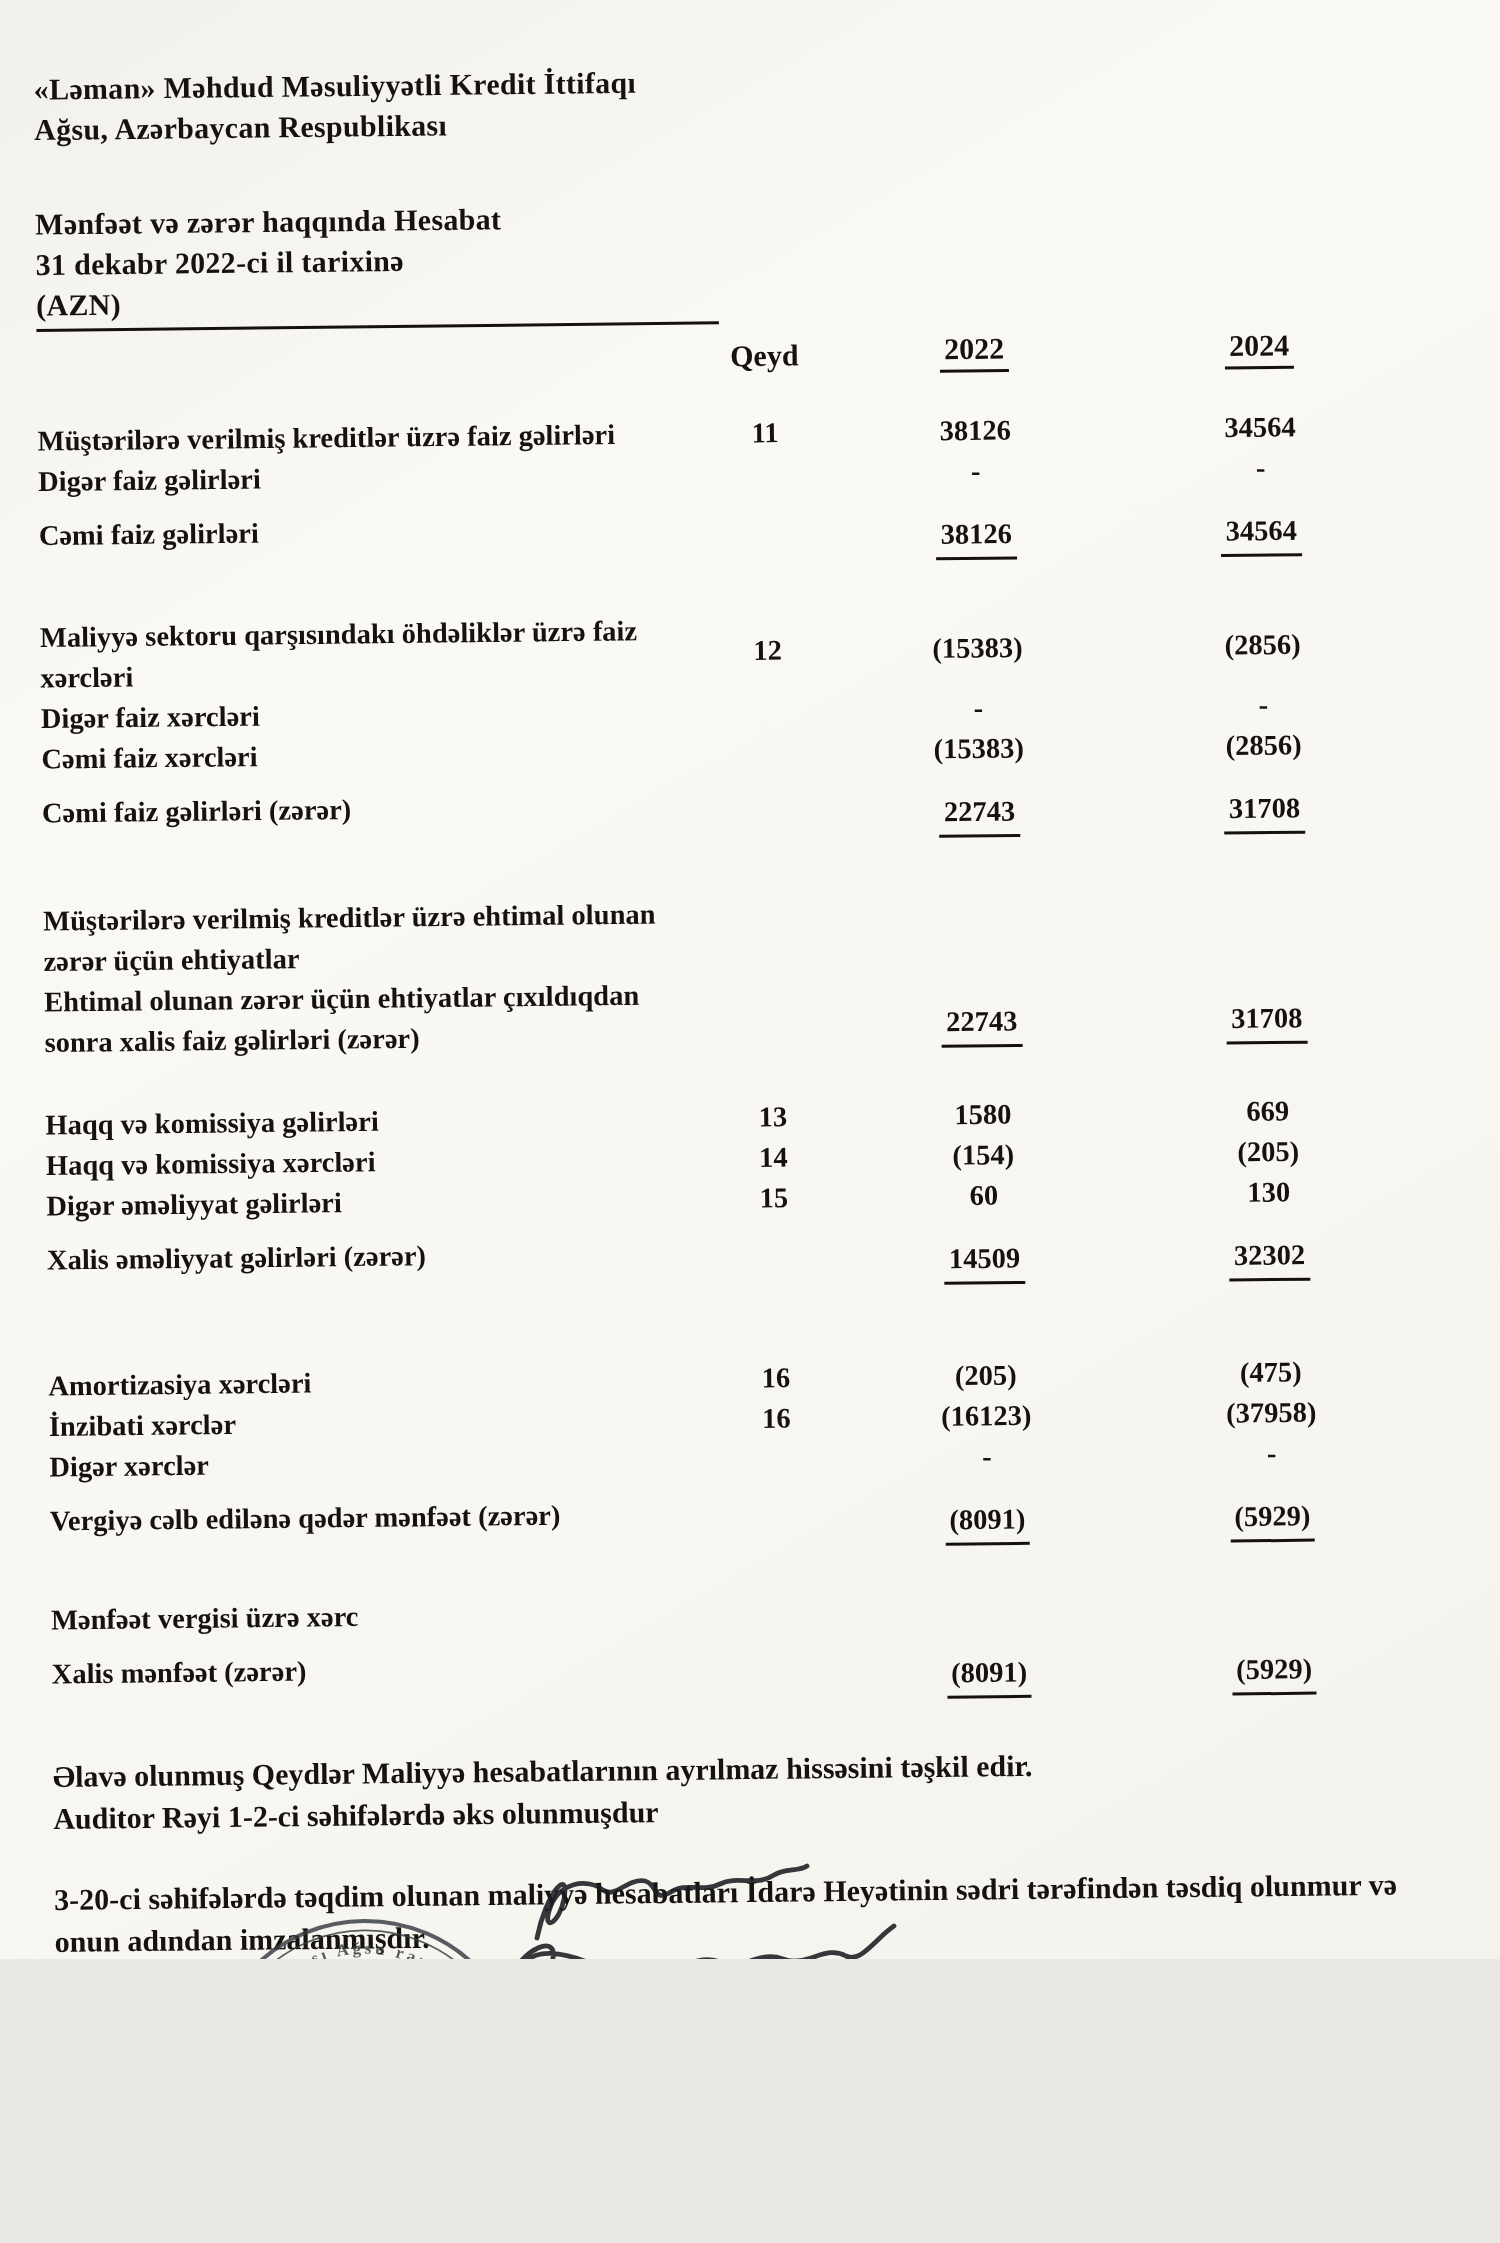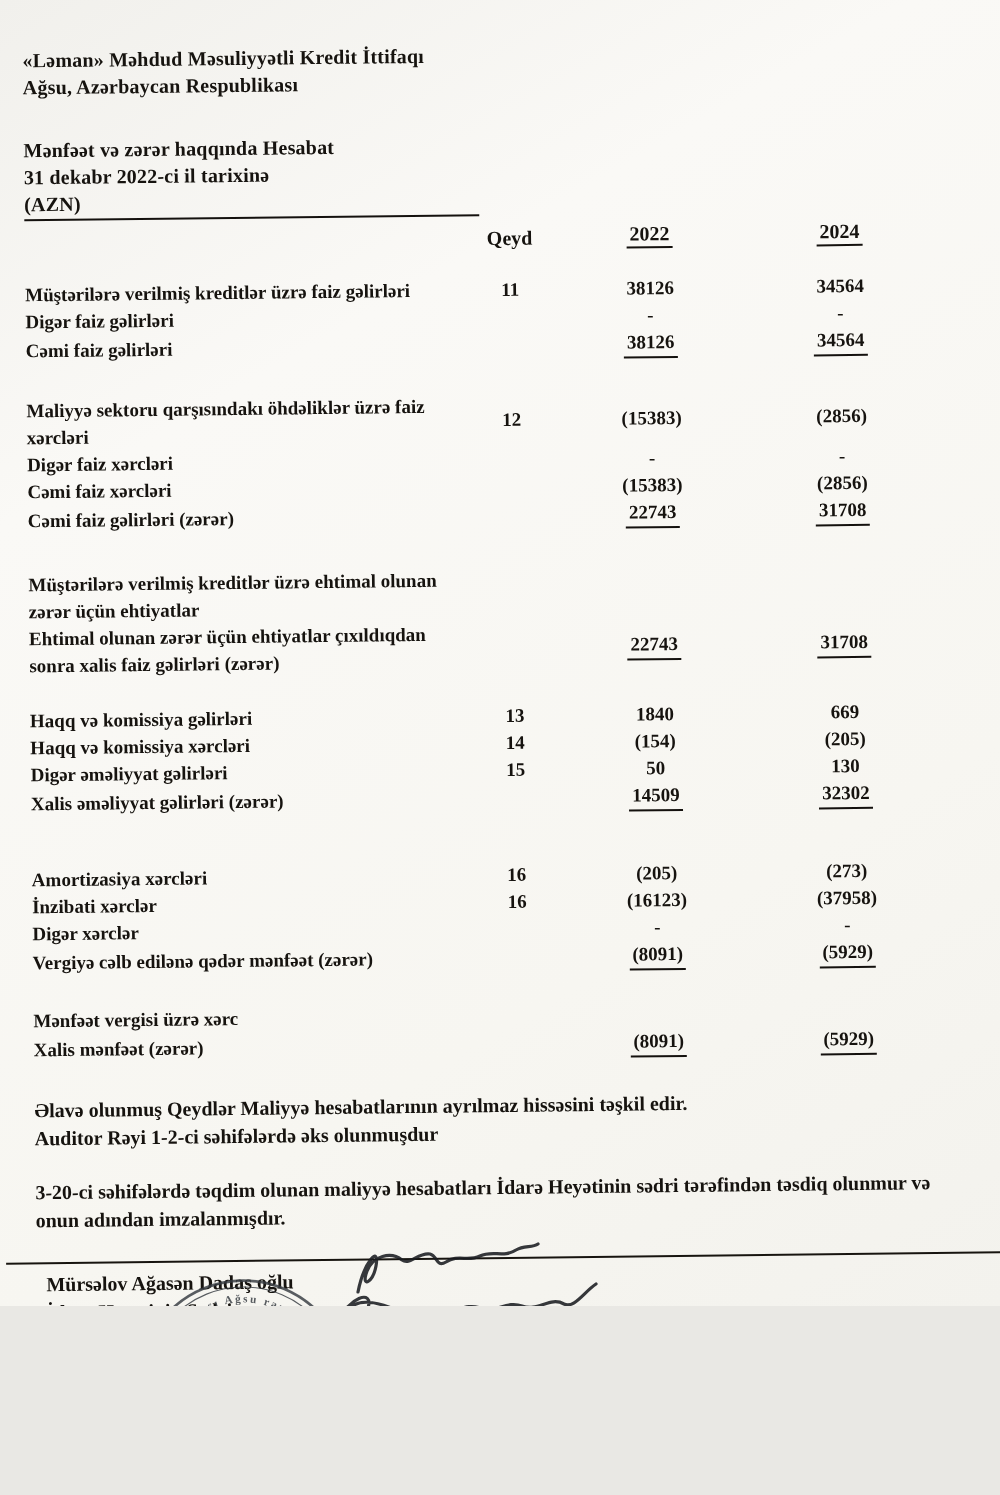--- a/index.html
+++ b/index.html
@@ -16,21 +16,21 @@
   .tilt{transform:rotate(-0.65deg);transform-origin:500px 720px;}
   .content{padding:42px 60px 0 30px;}
   .hdr-line{font-size:20px;line-height:27px;letter-spacing:.2px;}
   .titleblock{margin-top:36px;}
   .azn-row{width:455px;border-bottom:2.5px solid #14110e;padding-bottom:1px;}
   .cols-header{display:flex;align-items:flex-end;margin-top:4px;height:30px;font-size:20px;}
   .row{display:flex;align-items:center;font-size:19px;line-height:27px;}
   .c-label{flex:1;}
   .c-note{width:90px;text-align:center;}
   .c-val{width:190px;text-align:center;}
-  .u{border-bottom:2.5px solid #14110e;padding:0 3px 1px 3px;display:inline-block;}
+  .u{border-bottom:2.5px solid #14110e;padding:0 3px 1px 3px;display:inline-block;margin-top:15px;}
   .mt26{margin-top:26px}.mt28{margin-top:28px}.mt30{margin-top:30px}
   .mt32{margin-top:32px}.mt36{margin-top:36px}.mt48{margin-top:48px}
   .notes{margin-top:32px;font-size:20px;line-height:28px;}
   .note3{margin-top:26px;}
   .full-rule{border:none;border-top:2.5px solid #17140f;margin:28px -60px 6px -30px;}
   .signblock{margin-top:6px;font-size:20px;line-height:28px;padding-left:10px;}
   .page-number{position:absolute;right:28px;top:1446px;font-size:21px;font-weight:700;}
   
   .stamp{position:absolute;left:126px;top:1268px;width:235px;height:235px;opacity:.82;}
   .stamp .sc{fill:none;stroke:#363b41;}
@@ -119,47 +119,47 @@
       <div class="row">
         <div class="c-label">Ehtimal olunan zərər üçün ehtiyatlar çıxıldıqdan sonra xalis faiz gəlirləri (zərər)</div>
         <div class="c-note"></div>
         <div class="c-val"><span class="u">22743</span></div>
         <div class="c-val"><span class="u">31708</span></div>
       </div>
 
       <div class="row mt28">
         <div class="c-label">Haqq və komissiya gəlirləri</div>
         <div class="c-note">13</div>
-        <div class="c-val"><span>1840</span></div>
+        <div class="c-val"><span>1580</span></div>
         <div class="c-val"><span>669</span></div>
       </div>
       <div class="row">
         <div class="c-label">Haqq və komissiya xərcləri</div>
         <div class="c-note">14</div>
         <div class="c-val"><span>(154)</span></div>
         <div class="c-val"><span>(205)</span></div>
       </div>
       <div class="row">
         <div class="c-label">Digər əməliyyat gəlirləri</div>
         <div class="c-note">15</div>
-        <div class="c-val"><span>50</span></div>
+        <div class="c-val"><span>60</span></div>
         <div class="c-val"><span>130</span></div>
       </div>
       <div class="row">
         <div class="c-label">Xalis əməliyyat gəlirləri (zərər)</div>
         <div class="c-note"></div>
         <div class="c-val"><span class="u">14509</span></div>
         <div class="c-val"><span class="u">32302</span></div>
       </div>
 
       <div class="row mt48">
         <div class="c-label">Amortizasiya xərcləri</div>
         <div class="c-note">16</div>
         <div class="c-val"><span>(205)</span></div>
-        <div class="c-val"><span>(273)</span></div>
+        <div class="c-val"><span>(475)</span></div>
       </div>
       <div class="row">
         <div class="c-label">İnzibati xərclər</div>
         <div class="c-note">16</div>
         <div class="c-val"><span>(16123)</span></div>
         <div class="c-val"><span>(37958)</span></div>
       </div>
       <div class="row">
         <div class="c-label">Digər xərclər</div>
         <div class="c-note"></div>

